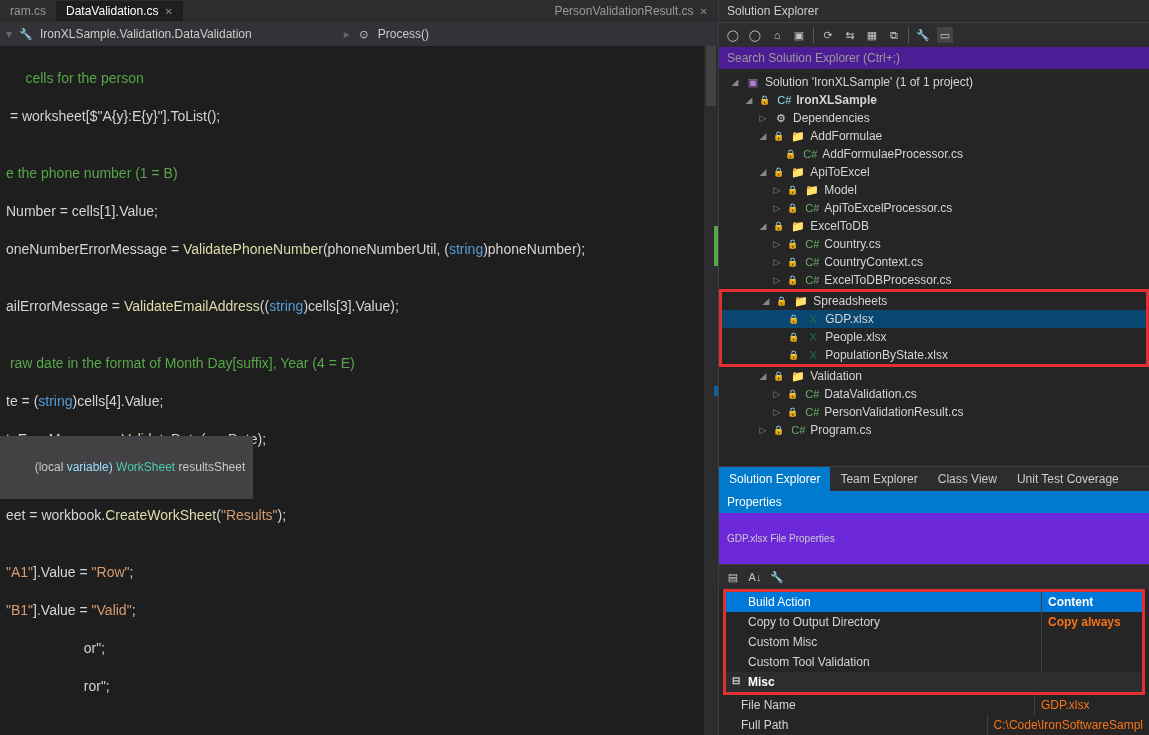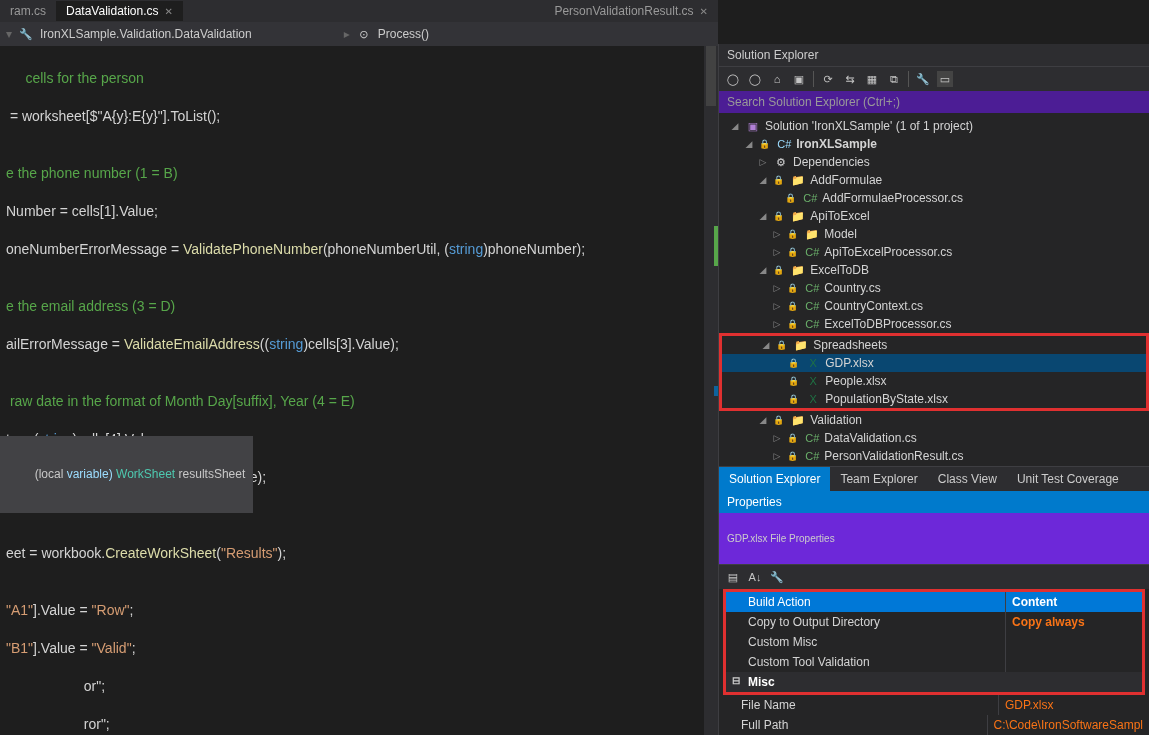--- a/index.html
+++ b/index.html
@@ -1,39 +1,39 @@
 <!DOCTYPE html>
 <html><head>
 <meta charset="utf-8">
 <style>
 * { margin: 0; padding: 0; box-sizing: border-box; font-family: 'Segoe UI', Tahoma, sans-serif; }
 body { background: #1e1e1e; color: #d4d4d4; font-size: 12px; overflow: hidden; width: 1149px; height: 735px; }
 .root { display: flex; height: 100%; }
 .left-pane { flex: 1; display: flex; flex-direction: column; background: #1e1e1e; min-width: 0; }
-.right-pane { width: 431px; display: flex; flex-direction: column; background: #252526; border-left: 1px solid #3e3e42; margin-top: 44px; }
+.right-pane { width: 431px; display: flex; flex-direction: column; background: #252526; border-left: 1px solid #3e3e42; }
 
 
 .tab-bar { display: flex; background: #2d2d30; height: 22px; align-items: center; }
 .tab { padding: 3px 10px; color: #999; display: flex; align-items: center; gap: 6px; font-size: 12px; cursor: pointer; }
 .tab.active { background: #1e1e1e; color: #fff; }
 .tab-close { font-size: 10px; color: #888; }
 .tab-right { margin-left: auto; }
 
 
 .breadcrumb { display: flex; align-items: center; background: #333337; height: 24px; padding: 0 6px; gap: 6px; font-size: 12px; color: #ccc; }
 .bc-sep { color: #666; }
 
 
 .code-area { flex: 1; position: relative; font-family: Consolas, monospace; font-size: 14px; line-height: 19px; padding: 4px 0 4px 6px; white-space: pre; overflow: hidden; }
 .code-area .ln { display: block; }
 .kw { color: #569cd6; }
 .str { color: #d69d73; }
 .cmt { color: #57a64a; }
 .fn { color: #dcdcaa; }
-.tooltip { position: absolute; left: 0; top: 390px; background: #424245; color: #c8c8c8; padding: 10px 8px; font-size: 12px; z-index: 10; }
+.tooltip { position: absolute; left: 0; top: 390px; background: #424245; color: #c8c8c8; padding: 3px 8px; font-size: 12px; z-index: 10; }
 .tooltip .kw2 { color: #9cdcfe; }
 .tooltip .cls2 { color: #4ec9b0; }
 .code-scroll-marker { position: absolute; right: 0; top: 0; width: 14px; height: 100%; background: #2d2d30; }
 .scroll-thumb { position: absolute; right: 2px; top: 0; width: 10px; height: 60px; background: #424242; }
 
 
 .panel-title { background: #2d2d30; color: #ccc; padding: 4px 8px; font-size: 12px; }
 .toolbar { display: flex; align-items: center; gap: 6px; padding: 4px 6px; background: #2d2d30; border-top: 1px solid #3e3e42; }
 .tb-icon { width: 16px; height: 16px; display: flex; align-items: center; justify-content: center; color: #c5c5c5; font-size: 11px; }
 .tb-sep { width: 1px; height: 16px; background: #555; }
@@ -58,21 +58,21 @@
 
 
 .props-header { background: #007acc; color: #fff; padding: 4px 8px; font-size: 12px; }
 .props-sub { background: #6d28d9; padding: 20px 8px; color: #ccc; font-size: 10px; }
 .props-toolbar { display: flex; gap: 6px; padding: 4px 6px; background: #2d2d30; border-top: 1px solid #3e3e42; }
 .props-grid { position: relative; }
 .prop-cat { background: #2d2d30; color: #fff; padding: 3px 6px 3px 22px; font-weight: bold; font-size: 12px; position: relative; }
 .prop-cat::before { content: "⊟"; position: absolute; left: 6px; color: #ccc; font-size: 10px; }
 .prop-row { display: flex; font-size: 12px; }
 .prop-row.selected { background: #0078d7; color: #fff; }
-.prop-name { width: 280px; padding: 3px 6px 3px 22px; border-right: 1px solid #3e3e42; }
+.prop-name { width: 316px; padding: 3px 6px 3px 22px; border-right: 1px solid #3e3e42; }
 .prop-val { flex: 1; padding: 3px 6px; color: #fff; }
 .prop-row:not(.selected) .prop-val { color: #f97316; }
 .hl-props { border: 3px solid #e03030; margin: 0 4px; }
 </style>
 </head>
 <body>
 
 <div class="root">
   <div class="left-pane">
     <div class="tab-bar">
@@ -98,21 +98,20 @@
       <span>Process()</span>
     </div>
     <div class="code-area">
 <span class="ln cmt">     cells for the person</span>
 <span class="ln"><span> = worksheet[$"A{y}:E{y}"].ToList();</span></span>
 <span class="ln"></span>
 <span class="ln cmt">e the phone number (1 = B)</span>
 <span class="ln">Number = cells[1].Value;</span>
 <span class="ln"><span>oneNumberErrorMessage = </span><span class="fn">ValidatePhoneNumber</span><span>(phoneNumberUtil, (</span><span class="kw">string</span><span>)phoneNumber);</span></span>
 <span class="ln"></span>
-<span class="ln cmt">e the email address (3 = D)</span>
 <span class="ln"><span>ailErrorMessage = </span><span class="fn">ValidateEmailAddress</span><span>((</span><span class="kw">string</span><span>)cells[3].Value);</span></span>
 <span class="ln"></span>
 <span class="ln cmt"> raw date in the format of Month Day[suffix], Year (4 = E)</span>
 <span class="ln"><span>te = (</span><span class="kw">string</span><span>)cells[4].Value;</span></span>
 <span class="ln"><span>teErrorMessage = </span><span class="fn">ValidateDate</span><span>(rawDate);</span></span>
 <span class="ln"></span>
 <span class="ln"></span>
 <span class="ln"><span>eet = workbook.</span><span class="fn">CreateWorkSheet</span><span>(</span><span class="str">"Results"</span><span>);</span></span>
 <span class="ln"></span>
 <span class="ln"><span class="str">"A1"</span>].Value = <span class="str">"Row"</span>;</span>

